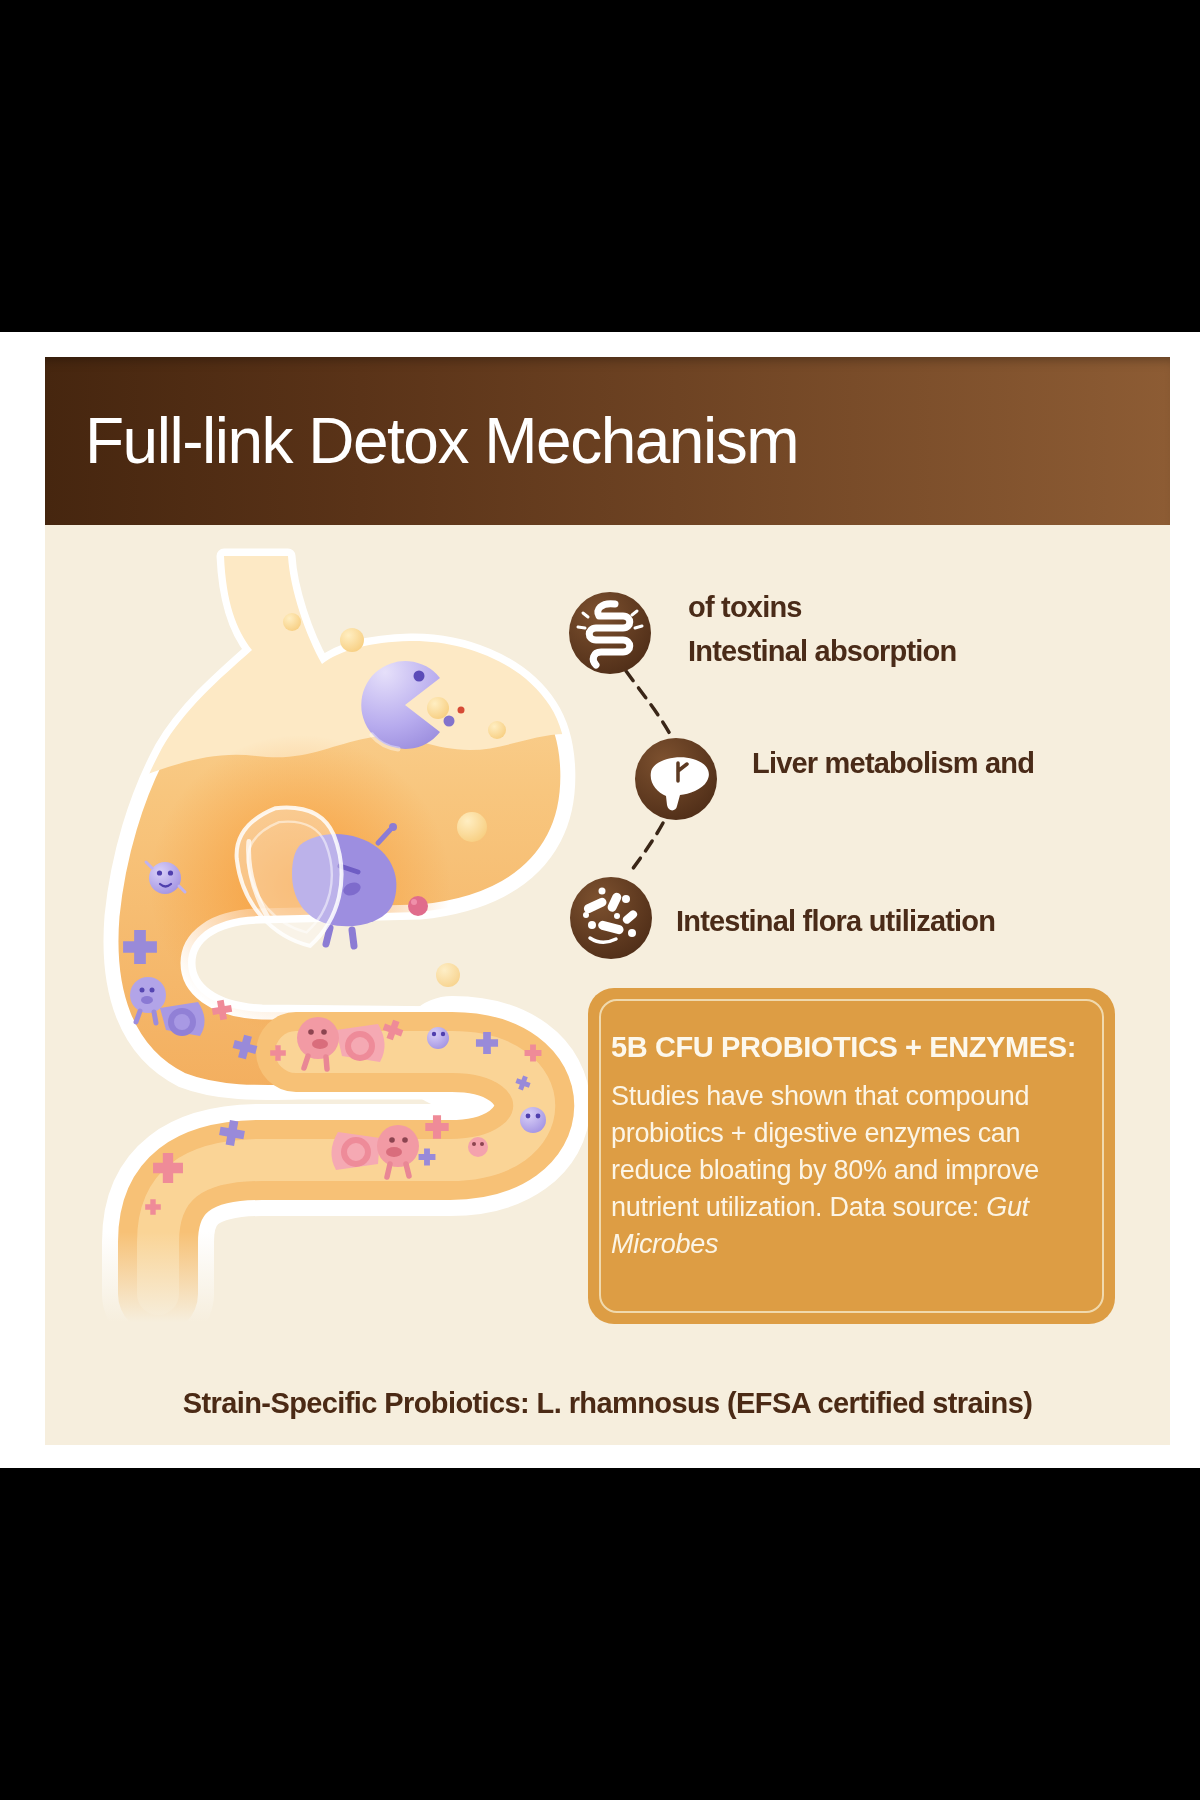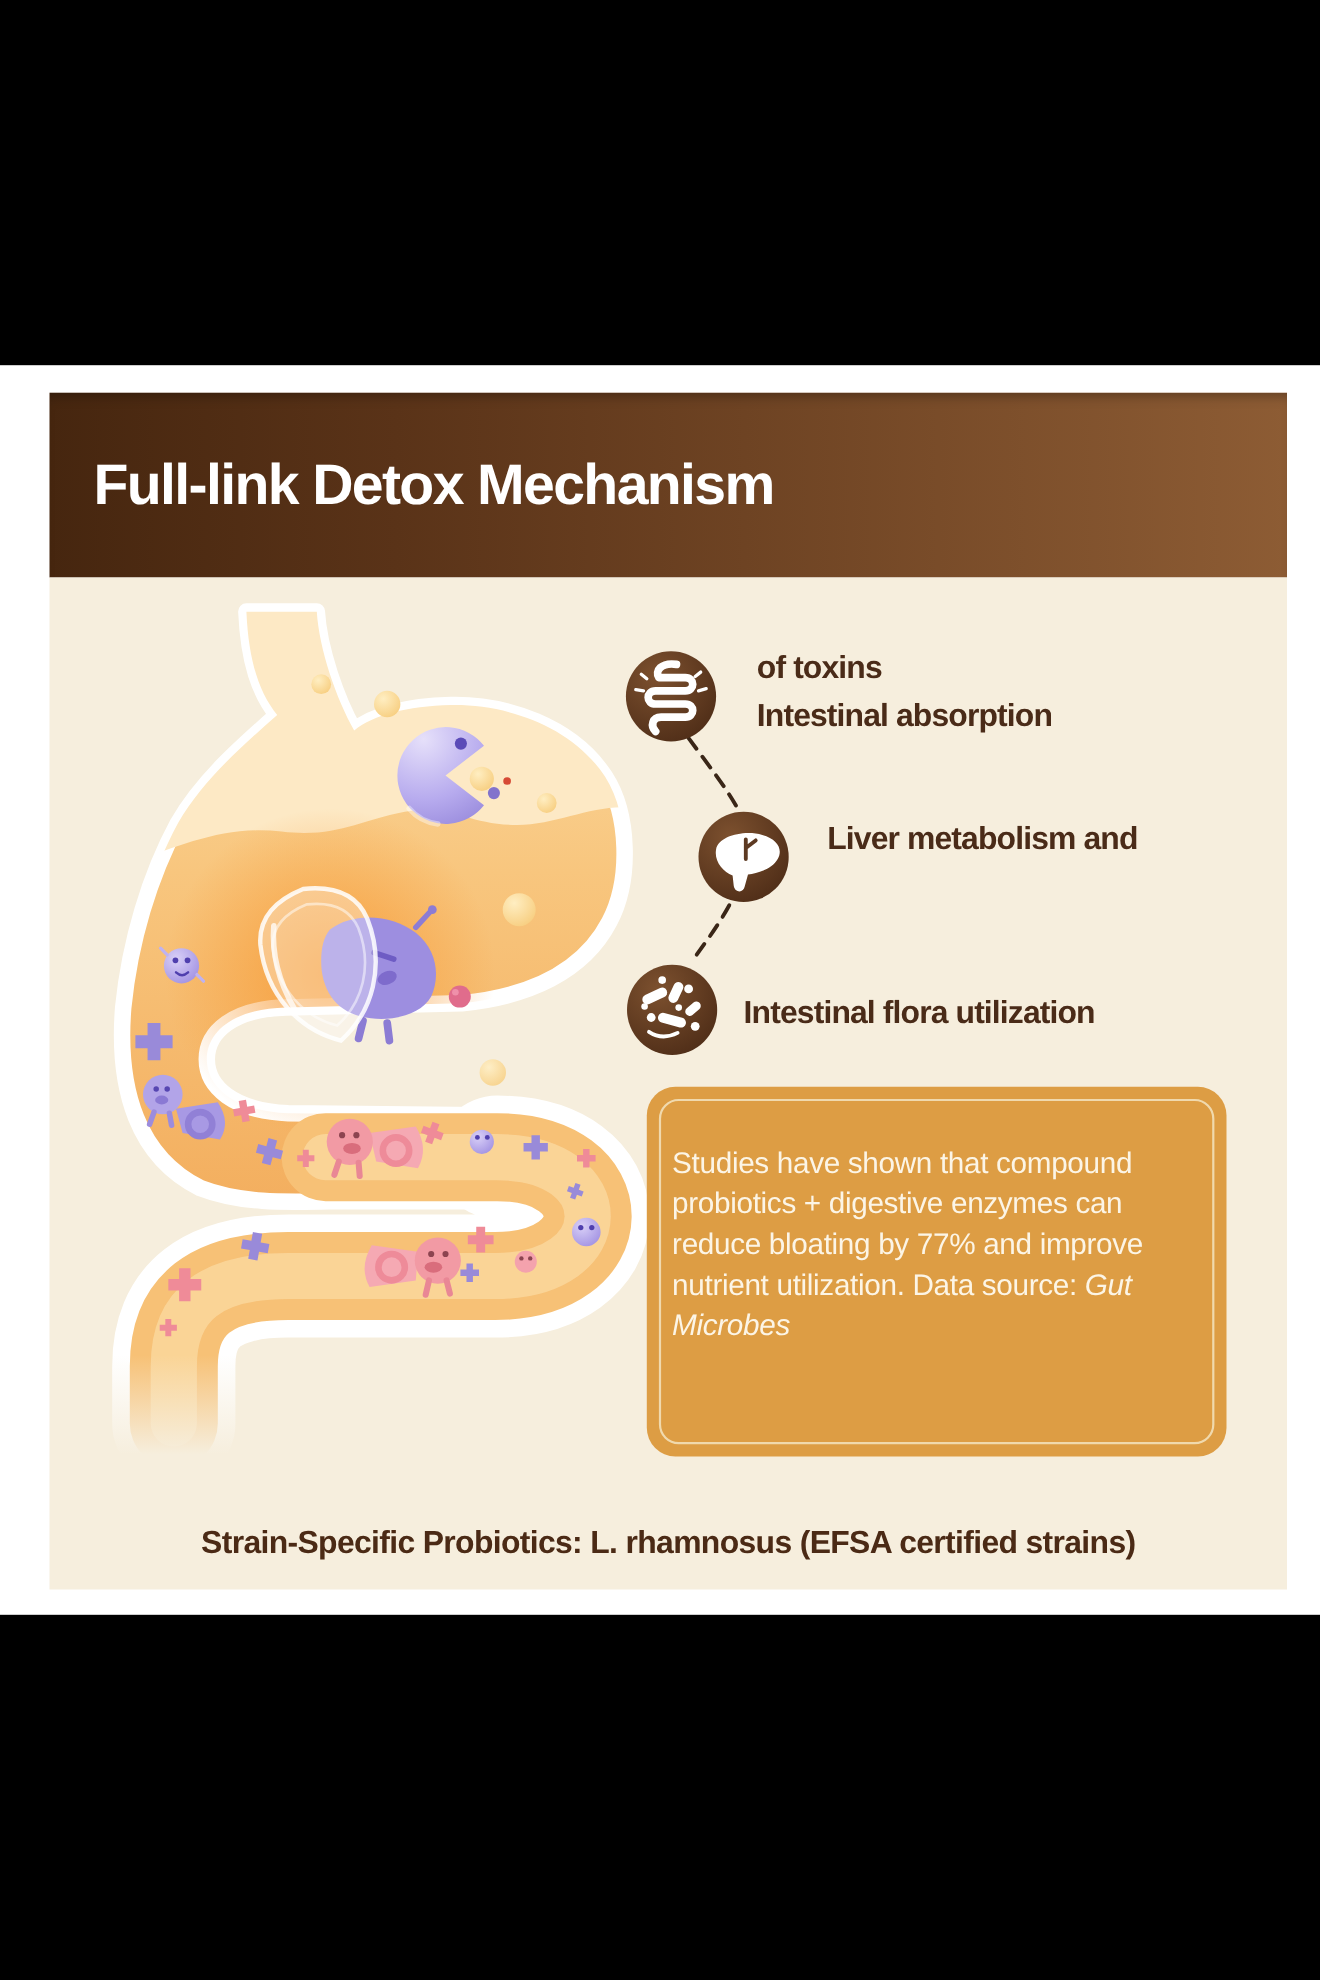--- a/index.html
+++ b/index.html
@@ -7,21 +7,21 @@
     width:1200px;height:1800px;position:relative;background:#000;overflow:hidden;
     font-family:"Liberation Sans","DejaVu Sans",sans-serif;
   }
   .card{position:absolute;left:0;top:332px;width:1200px;height:1136px;background:#ffffff;}
   .header{
     position:absolute;left:45px;top:357px;width:1125px;height:168px;
     background:linear-gradient(90deg,#46260f 0%,#5a3318 28%,#8d5c34 100%);
     display:flex;align-items:center;box-sizing:border-box;padding-left:40px;
     box-shadow:inset 0 10px 12px -8px rgba(0,0,0,.35);
   }
-  .title{font-size:52px;font-weight:bold;color:#ffffff;letter-spacing:-1.5px;white-space:nowrap;}
+  .title{font-size:64px;font-weight:normal;color:#ffffff;letter-spacing:-1.5px;white-space:nowrap;}
   .panel{position:absolute;left:45px;top:525px;width:1125px;height:920px;background:#f6eedd;}
   svg.illu{position:absolute;left:0;top:0;pointer-events:none;}
   .badge{position:absolute;width:84px;height:84px;}
   .b1{left:568px;top:591px;} .b2{left:634px;top:737px;} .b3{left:569px;top:876px;}
   .lab{position:absolute;font-size:29px;font-weight:bold;color:#4a2b18;line-height:44px;letter-spacing:-0.8px;white-space:nowrap;}
   .lab1{left:688px;top:585px;} .lab2{left:752px;top:741px;} .lab3{left:676px;top:899px;}
   .claim{
     position:absolute;left:588px;top:988px;width:527px;height:336px;box-sizing:border-box;
     background:#dd9d44;border-radius:26px;padding:40px 30px 0 23px;
   }
@@ -251,17 +251,18 @@
 </div>
 <div class="lab lab2">
   <div>Liver metabolism and</div>
 </div>
 <div class="lab lab3">
   <div>Intestinal flora utilization</div>
 </div>
 
 <div class="claim">
   <div class="claim-h">
+    <div>5B CFU PROBIOTICS + ENZYMES:</div>
   </div>
-  <div class="claim-b"><span>Studies have shown that compound probiotics + digestive enzymes can reduce bloating by 77% and improve nutrient utilization. Data source: </span><i>Gut Microbes</i></div>
+  <div class="claim-b"><span>Studies have shown that compound probiotics + digestive enzymes can reduce bloating by 80% and improve nutrient utilization. Data source: </span><i>Gut Microbes</i></div>
 </div>
 
 <div class="footnote">Strain-Specific Probiotics: L. rhamnosus (EFSA certified strains)</div>
 
 </body></html>

